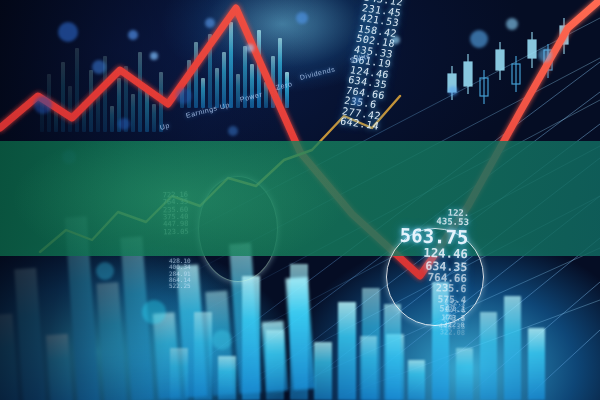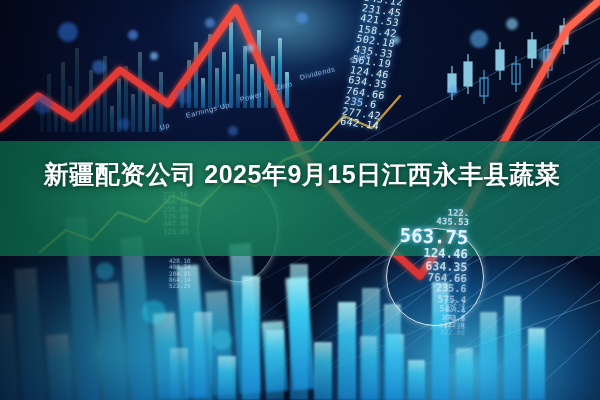--- a/index.html
+++ b/index.html
@@ -385,16 +385,15 @@
       <div class="dot" style="left: 212px; top: 330px; width: 20px; height: 20px; background: rgb(70, 228, 255); opacity: 0.3;"></div>
     </div>
 
   <div id="green-band"></div>
   <div id="green-band-glow"></div>
 
   <div class="ring" id="ring-main"></div>
   <div class="numcol" id="numcol-mid"><div style="font-size: 9px; opacity: 0.85; margin-left: -28px; margin-top: -30px;">122.</div><div style="font-size: 9px; opacity: 0.85; margin-left: -34px; margin-top: 0px;">435.53</div><div class="n0" style="opacity: 1; font-size: 19px; padding-left: 0px;">563.75</div><div style="opacity: 0.92; font-size: 12.3px; padding-left: 3px;">124.46</div><div style="opacity: 0.83; font-size: 11.6px; padding-left: 6px;">634.35</div><div style="opacity: 0.74; font-size: 10.9px; padding-left: 9px;">764.66</div><div style="opacity: 0.66; font-size: 10.2px; padding-left: 12px;">235.6</div><div style="opacity: 0.57; font-size: 9.5px; padding-left: 15px;">575.4</div><div style="opacity: 0.49; font-size: 8.8px; padding-left: 18px;">547.1</div><div style="opacity: 0.4; font-size: 8.1px; padding-left: 21px;">178.6</div><div style="opacity: 0.32; font-size: 7.4px; padding-left: 24px;">443.35</div><div style="opacity: 0.25; font-size: 7px; padding-left: 27px;">322.08</div></div>
 
   <div id="title-block">
-    <span class="title-line" id="title-line-1">新疆配资公司 2025年9月15日江西永丰县蔬菜</span>
   </div>
 
 </div>
 
 </body></html>

